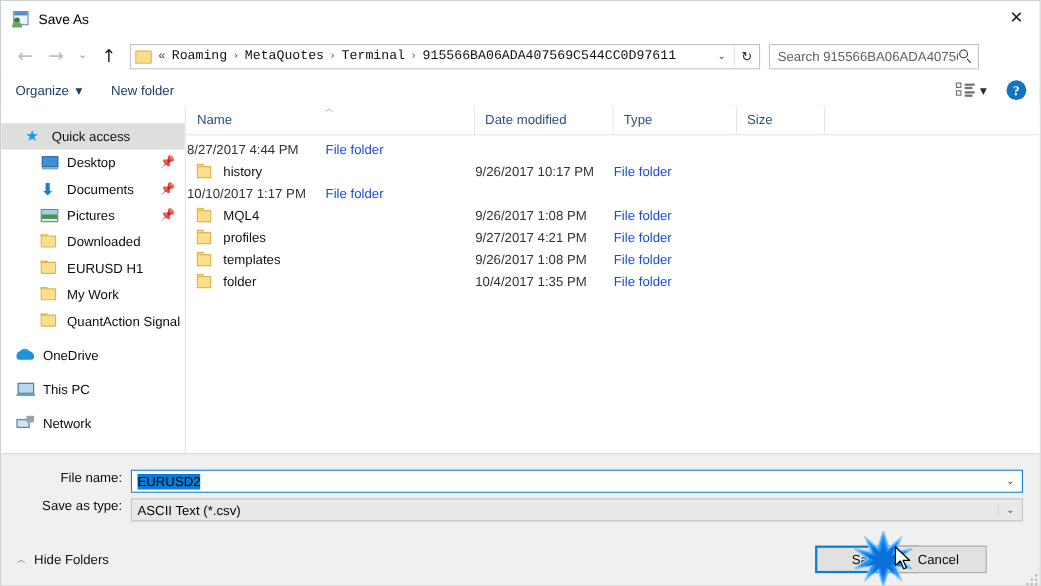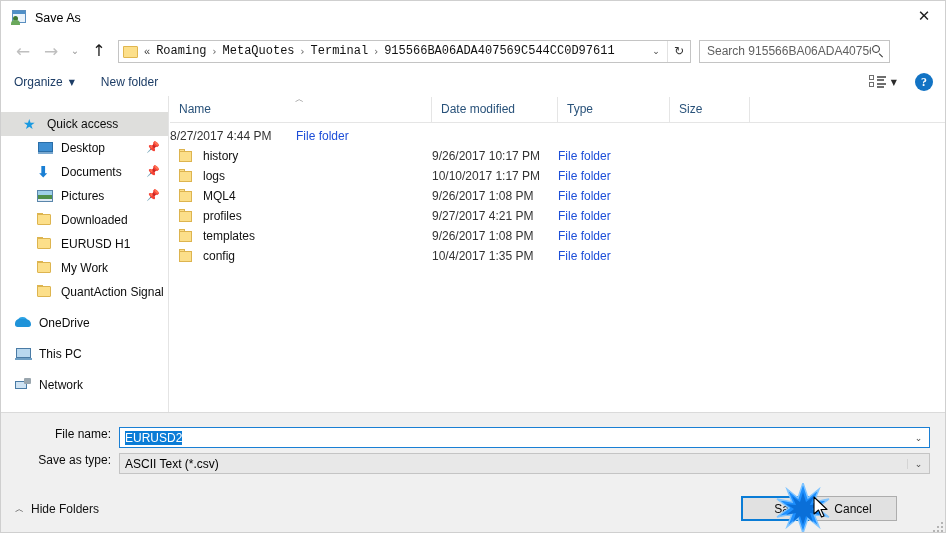--- a/index.html
+++ b/index.html
@@ -523,21 +523,21 @@
   }
   .combo-val {
     padding-left: 5px;
     font-size: 12px;
     flex: 1;
     white-space: nowrap;
     overflow: hidden;
   }
   .sel-text {
     background: #0a7cd6;
-    color: #ffffff;
+    color: #000000;
     padding: 1px 0px 1px 0px;
   }
   .combo-arrow {
     width: 21px;
     display: flex;
     align-items: center;
     justify-content: center;
     font-size: 9px;
     color: #4a4a4a;
     flex: none;
@@ -790,27 +790,20 @@
                 <div class="fo-tab"></div>
                 <div class="fo-body"></div>
               </div>
             <span>history</span>
           </div>
           <div class="fr-date">9/26/2017 10:17 PM</div>
           <div class="fr-type">File folder</div>
           <div class="fr-size"></div>
         </div>
         <div class="frow">
-          <div class="fr-name">
-            <div class="fr-ico">
-                <div class="fo-tab"></div>
-                <div class="fo-body"></div>
-              </div>
-            <span>logs</span>
-          </div>
           <div class="fr-date">10/10/2017 1:17 PM</div>
           <div class="fr-type">File folder</div>
           <div class="fr-size"></div>
         </div>
         <div class="frow">
           <div class="fr-name">
             <div class="fr-ico">
                 <div class="fo-tab"></div>
                 <div class="fo-body"></div>
               </div>
@@ -843,21 +836,21 @@
           <div class="fr-date">9/26/2017 1:08 PM</div>
           <div class="fr-type">File folder</div>
           <div class="fr-size"></div>
         </div>
         <div class="frow">
           <div class="fr-name">
             <div class="fr-ico">
                 <div class="fo-tab"></div>
                 <div class="fo-body"></div>
               </div>
-            <span>config</span>
+            <span>folder</span>
           </div>
           <div class="fr-date">10/4/2017 1:35 PM</div>
           <div class="fr-type">File folder</div>
           <div class="fr-size"></div>
         </div>
       </div>
     </div>
   </div>
 
   <div class="formarea">

